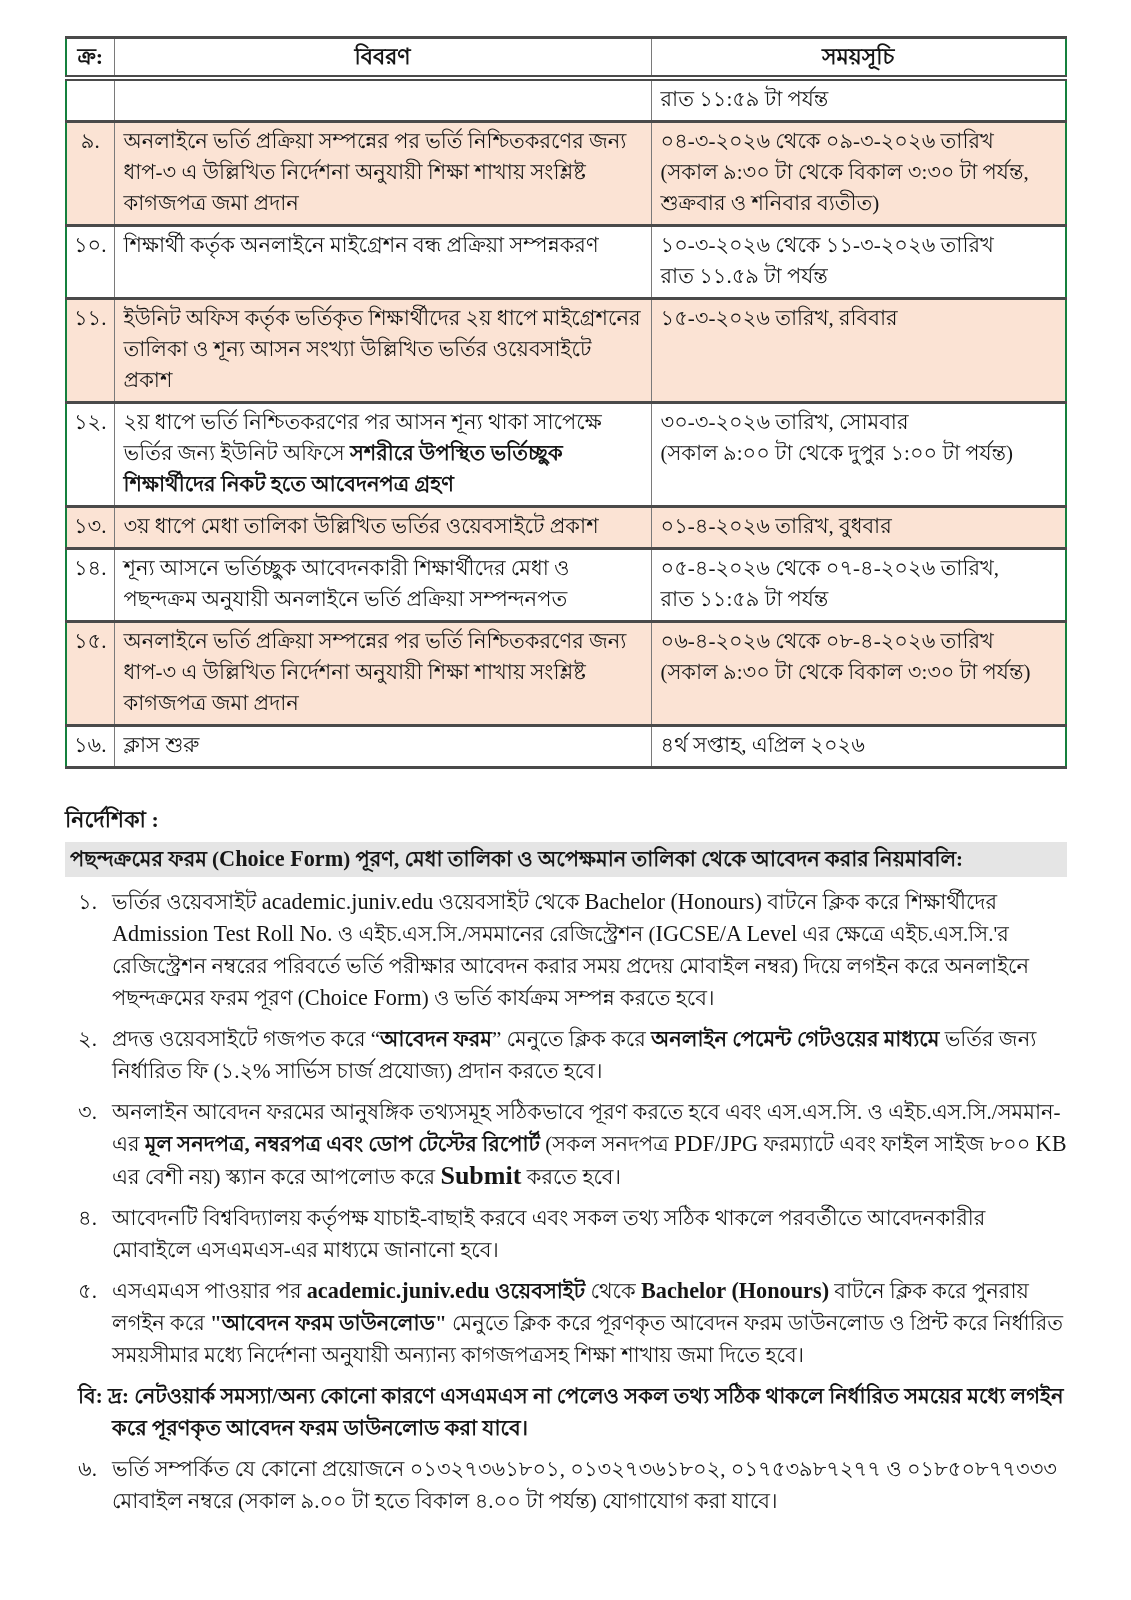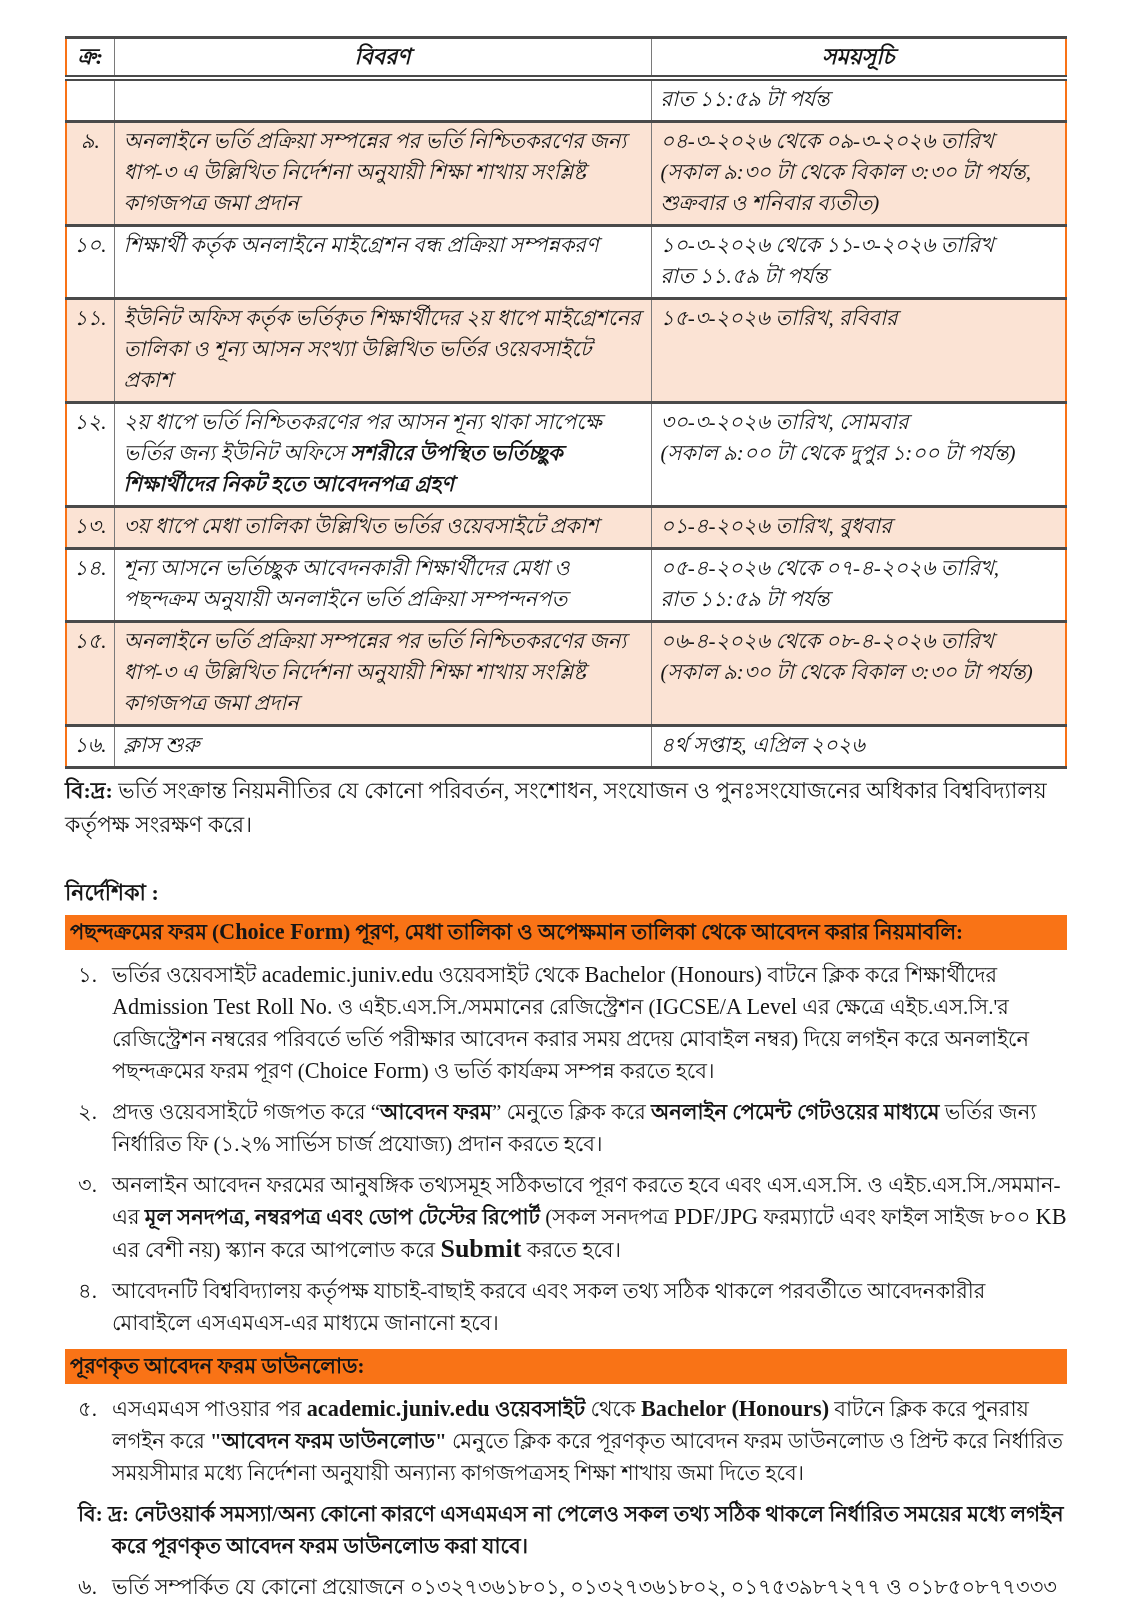--- a/index.html
+++ b/index.html
@@ -26,32 +26,32 @@
     padding: 3px 9px 5px 9px;
     font-size: 21px;
     line-height: 31px;
   }
   .schedule th {
     text-align: center; font-weight: 700;
     padding: 2px 4px 3px 4px;
     font-size: 22px;
     border-bottom: 6px double #4a4a4a;
   }
-  .schedule { border: 2px solid #f97316; font-style: italic; }
+  .schedule { border: 2px solid #15803d; }
   td.col-no   { text-align: center; padding-left: 2px; padding-right: 2px; }
   td.col-desc { text-align: left; }
   td.col-sched{ text-align: left; }
   tr.hl td { background: #fbe3d4; }
   tr.partial td { height: 38px; }
 
   
   .post-note { font-size: 22px; line-height: 34px; margin-top: 5px; }
   .guide-heading { font-size: 22px; font-weight: 700; margin-top: 36px; line-height: 30px; }
   .graybar {
-    background: #f97316;
+    background: #e5e5e5;
     font-weight: 700;
     font-size: 21px;
     line-height: 30px;
     padding: 2px 5px 3px 5px;
     margin-top: 7px;
   }
   .graybar2 { margin-top: 10px; }
   .item {
     position: relative;
     padding-left: 47px;
@@ -129,21 +129,20 @@
       <td class="col-sched"><span>০৬-৪-২০২৬ থেকে ০৮-৪-২০২৬ তারিখ</span><br><span>(সকাল ৯:৩০ টা থেকে বিকাল ৩:৩০ টা পর্যন্ত)</span></td>
     </tr>
     <tr>
       <td class="col-no">১৬.</td>
       <td class="col-desc"><span>ক্লাস শুরু</span></td>
       <td class="col-sched"><span>৪র্থ সপ্তাহ, এপ্রিল ২০২৬</span></td>
     </tr>
   </tbody>
     </table>
 
-  <div class="post-note"><span class="b">বি:দ্র:</span><span> ভর্তি সংক্রান্ত নিয়মনীতির যে কোনো পরিবর্তন, সংশোধন, সংযোজন ও পুনঃসংযোজনের অধিকার বিশ্ববিদ্যালয় কর্তৃপক্ষ সংরক্ষণ করে।</span></div>
 
   <div class="guide-heading">নির্দেশিকা :</div>
 
   <div class="graybar"><span class="b">পছন্দক্রমের ফরম (</span><span class="b en">Choice Form</span><span class="b">) পূরণ, মেধা তালিকা ও অপেক্ষমান তালিকা থেকে আবেদন করার নিয়মাবলি:</span></div>
 
   <div class="item">
     <span class="num">১.</span>
     <span><span>ভর্তির ওয়েবসাইট </span><span class="en">academic.juniv.edu</span><span> ওয়েবসাইট থেকে </span><span class="en">Bachelor (Honours)</span><span> বাটনে ক্লিক করে শিক্ষার্থীদের </span><span class="en">Admission Test Roll No.</span><span> ও এইচ.এস.সি./সমমানের রেজিস্ট্রেশন (</span><span class="en">IGCSE/A Level</span><span> এর ক্ষেত্রে এইচ.এস.সি.'র রেজিস্ট্রেশন নম্বরের পরিবর্তে ভর্তি পরীক্ষার আবেদন করার সময় প্রদেয় মোবাইল নম্বর) দিয়ে লগইন করে অনলাইনে পছন্দক্রমের ফরম পূরণ (</span><span class="en">Choice Form</span><span>) ও ভর্তি কার্যক্রম সম্পন্ন করতে হবে।</span></span>
   </div>
   <div class="item">
@@ -152,21 +151,20 @@
   </div>
   <div class="item">
     <span class="num">৩.</span>
     <span><span>অনলাইন আবেদন ফরমের আনুষঙ্গিক তথ্যসমূহ সঠিকভাবে পূরণ করতে হবে এবং এস.এস.সি. ও এইচ.এস.সি./সমমান-এর </span><span class="b">মূল সনদপত্র, নম্বরপত্র এবং ডোপ টেস্টের রিপোর্ট</span><span> (সকল সনদপত্র </span><span class="en">PDF/JPG</span><span> ফরম্যাটে এবং ফাইল সাইজ ৮০০ </span><span class="en">KB</span><span> এর বেশী নয়) স্ক্যান করে আপলোড করে </span><span class="en big">Submit</span><span> করতে হবে।</span></span>
   </div>
   <div class="item">
     <span class="num">৪.</span>
     <span><span>আবেদনটি বিশ্ববিদ্যালয় কর্তৃপক্ষ যাচাই-বাছাই করবে এবং সকল তথ্য সঠিক থাকলে পরবর্তীতে আবেদনকারীর মোবাইলে এসএমএস-এর মাধ্যমে জানানো হবে।</span></span>
   </div>
 
-  <div class="graybar graybar2"><span class="b">পূরণকৃত আবেদন ফরম ডাউনলোড:</span></div>
 
   <div class="item">
     <span class="num">৫.</span>
     <span><span>এসএমএস পাওয়ার পর </span><span class="b en">academic.juniv.edu</span><span class="b"> ওয়েবসাইট</span><span> থেকে </span><span class="b en">Bachelor (Honours)</span><span> বাটনে ক্লিক করে পুনরায় লগইন করে </span><span class="b">"আবেদন ফরম ডাউনলোড"</span><span> মেনুতে ক্লিক করে পূরণকৃত আবেদন ফরম ডাউনলোড ও প্রিন্ট করে নির্ধারিত সময়সীমার মধ্যে নির্দেশনা অনুযায়ী অন্যান্য কাগজপত্রসহ শিক্ষা শাখায় জমা দিতে হবে।</span></span>
   </div>
 
   <div class="hangnote"><span class="b">বি: দ্র: নেটওয়ার্ক সমস্যা/অন্য কোনো কারণে এসএমএস না পেলেও সকল তথ্য সঠিক থাকলে নির্ধারিত সময়ের মধ্যে লগইন করে পূরণকৃত আবেদন ফরম ডাউনলোড করা যাবে।</span></div>
 
   <div class="item">
     <span class="num">৬.</span>

